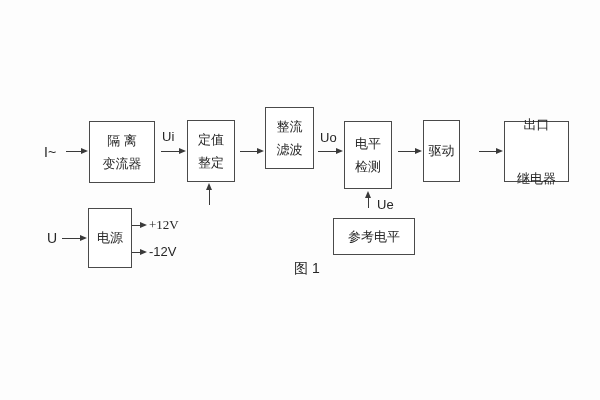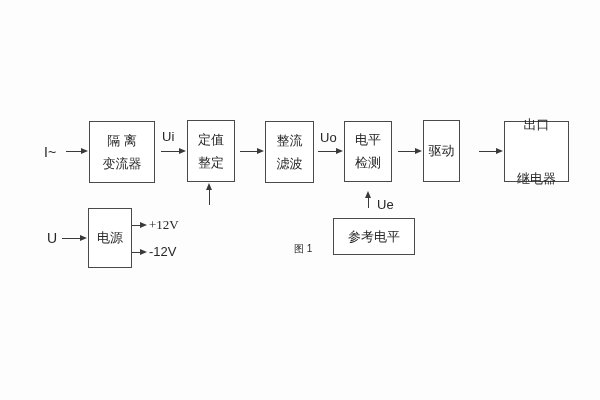--- a/index.html
+++ b/index.html
@@ -23,39 +23,39 @@
     align-items: center;
     justify-content: center;
     gap: 9px;
     font-size: 13px;
     line-height: 14px;
     color: var(--text);
     white-space: nowrap;
   }
   .box-isolation  { left: 89px;  top: 121px; width: 66px; height: 62px; }
   .box-setpoint   { left: 187px; top: 120px; width: 48px; height: 62px; }
-  .box-rectifier  { left: 265px; top: 121px; width: 49px; height: 62px; }
-  .box-level      { left: 344px; top: 121px; width: 48px; height: 61px; }
+  .box-rectifier  { left: 265px; top: 107px; width: 49px; height: 62px; }
+  .box-level      { left: 344px; top: 121px; width: 48px; height: 68px; }
   .box-drive      { left: 423px; top: 120px; width: 37px; height: 62px; }
   .box-relay      { left: 504px; top: 121px; width: 65px; height: 61px; gap: 40px; }
   .box-power      { left: 88px;  top: 208px; width: 44px; height: 60px; }
   .box-multiplier { left: 185px; top: 205px; width: 48px; height: 63px; }
   .box-reference  { left: 333px; top: 218px; width: 82px; height: 37px; gap: 0; }
 
   
   .sig { position: absolute; font-size: 13px; line-height: 14px; color: var(--text); white-space: nowrap; }
   .sig-iin  { left: 44px;  top: 145px; font-size: 14px; }
   .sig-uin  { left: 47px;  top: 231px; font-size: 14px; }
   .sig-ui   { left: 162px; top: 130px; }
   .sig-uo   { left: 320px; top: 131px; }
   .sig-ue   { left: 377px; top: 198px; }
   .sig-p12  { left: 149px; top: 218px; font-family: Liberation Serif, serif; }
   .sig-m12  { left: 149px; top: 245px; }
 
-  .caption { position: absolute; left: 294px; top: 242px; font-size: 10px; color: var(--text); }
+  .caption { position: absolute; left: 294px; top: 260px; font-size: 14px; color: var(--text); }
 
   
   .harrow { position: absolute; height: 0; border-top: 1px solid var(--line); }
   .harrow::after {
     content: ""; position: absolute; right: -7px; top: -4px;
     border-top: 3.5px solid transparent; border-bottom: 3.5px solid transparent;
     border-left: 7px solid var(--line);
   }
   .varrow { position: absolute; width: 0; border-left: 1px solid var(--line); }
   .varrow::after {

